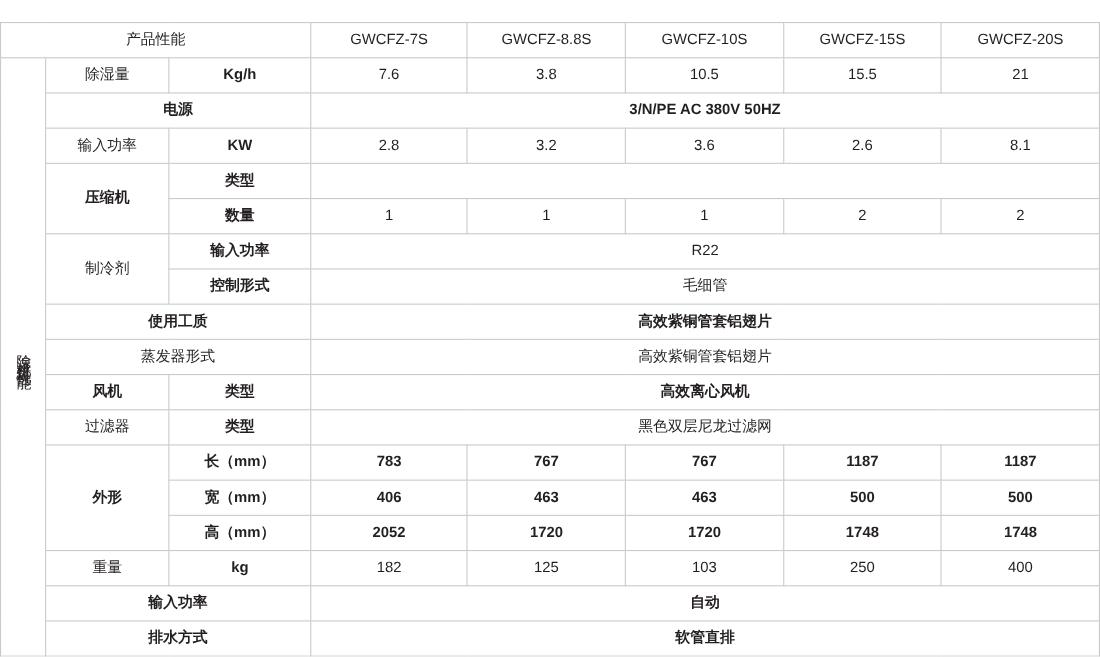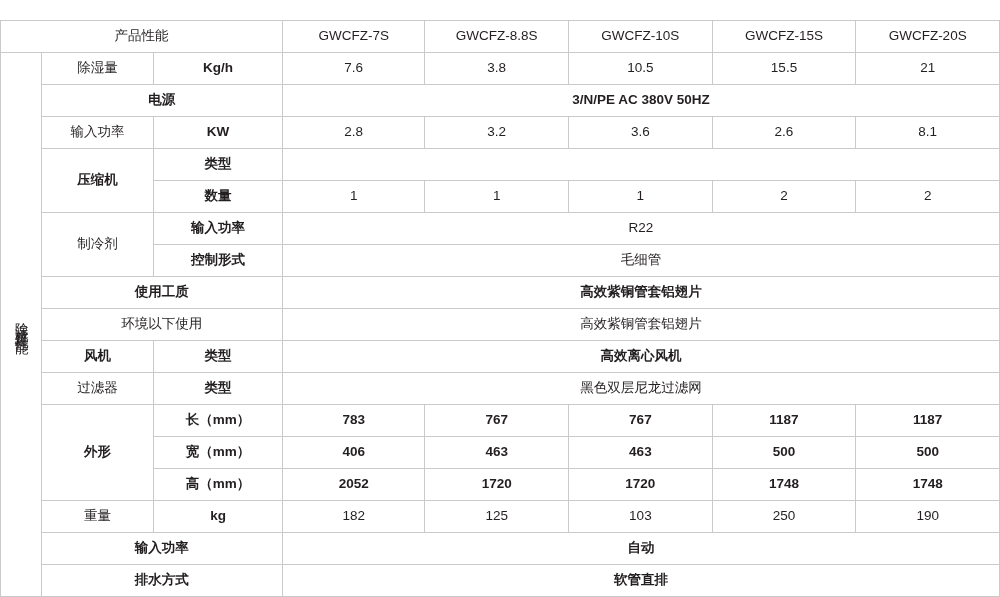--- a/index.html
+++ b/index.html
@@ -156,21 +156,21 @@
         <td class="shade">控制形式</td>
         <td colspan="5">毛细管</td>
       </tr>
 
       <tr>
         <td class="shade" colspan="2">使用工质</td>
         <td class="shade" colspan="5">高效紫铜管套铝翅片</td>
       </tr>
 
       <tr>
-        <td colspan="2">环境以下使用</td>
+        <td colspan="2">蒸发器形式</td>
         <td colspan="5">高效紫铜管套铝翅片</td>
       </tr>
 
       <tr>
         <td class="shade">风机</td>
         <td class="shade">类型</td>
         <td class="shade" colspan="5">高效离心风机</td>
       </tr>
 
       <tr>
@@ -207,21 +207,21 @@
         <td class="shade">1748</td>
       </tr>
 
       <tr>
         <td>重量</td>
         <td class="shade">kg</td>
         <td>182</td>
         <td>125</td>
         <td>103</td>
         <td>250</td>
-        <td>190</td>
+        <td>400</td>
       </tr>
 
       <tr>
         <td class="shade" colspan="2">输入功率</td>
         <td class="shade" colspan="5">自动</td>
       </tr>
 
       <tr>
         <td class="shade" colspan="2">排水方式</td>
         <td class="shade" colspan="5">软管直排</td>

